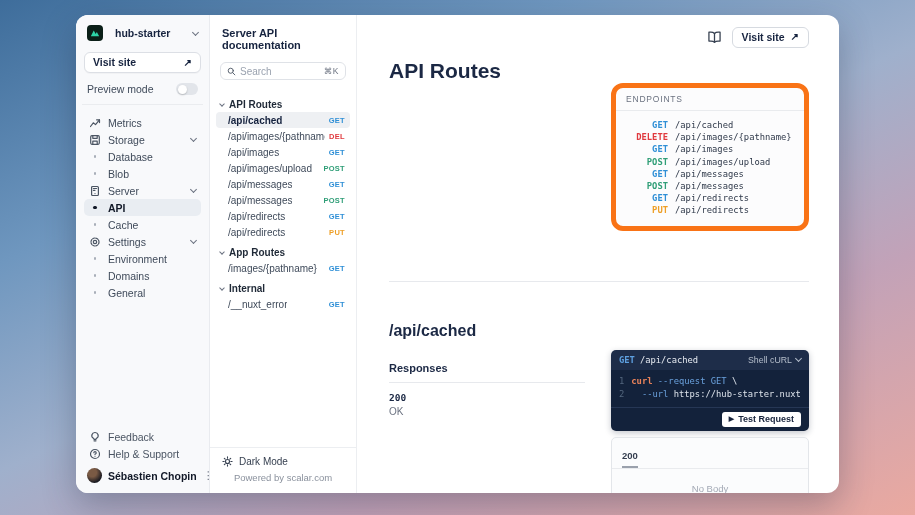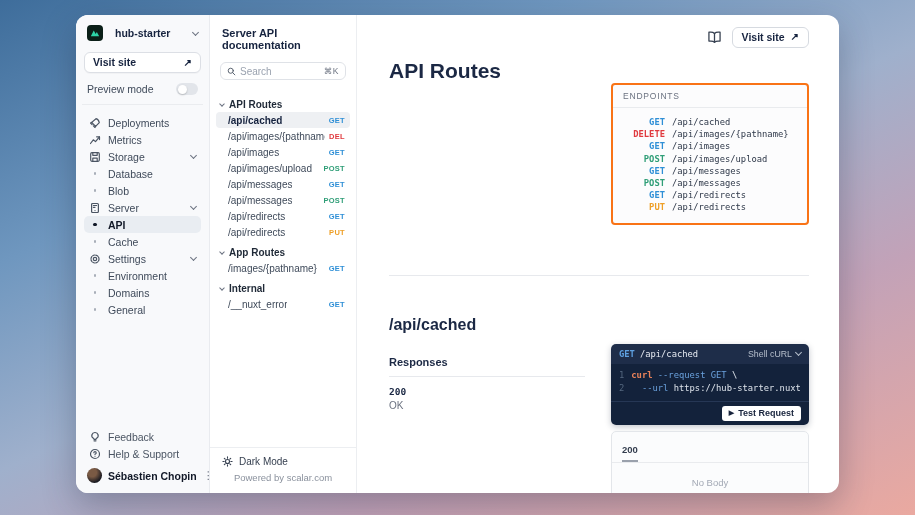--- a/index.html
+++ b/index.html
@@ -63,21 +63,21 @@
   .docs-foot { border-top:1px solid #eceef1; padding:8px 12px 10px;text-align:center; }
   .dm-row { display:flex; align-items:center; gap:6px; font-size:10px; color:#374151; cursor:pointer; }
   .powered { margin-top:5px; font-size:9.5px; color:#8a919d; cursor:pointer; }
   
   .main { flex:1; padding:0 30px 0 32px; display:flex; flex-direction:column; overflow:hidden; }
   .topbar { padding-top:12px; display:flex; justify-content:flex-end; align-items:center; gap:10px; height:32px; }
   .visit2 { background:#fff; border:1px solid #d6dae0; border-radius:6px; padding:3px 9px 4px;
     display:flex; align-items:center; gap:6px; font-size:10.5px; font-weight:bold; color:#16233f; cursor:pointer; }
   .row1 { display:flex; align-items:flex-start; }
   .row1 h1 { flex:1; font-size:21px; font-weight:bold; color:#1b2844; margin-top:12px; }
-  .ep-card { width:198px; min-width:198px; margin-top:36px; border:2px solid #f97316; border-radius:4px; background:#fcfcfd; overflow:hidden;margin-left:16px; }
+  .ep-card { width:198px; min-width:198px; margin-top:36px; border:5px solid #f97316; border-radius:12px; background:#fcfcfd; overflow:hidden;margin-left:16px; }
   .ep-head { padding:6px 10px; font-size:8.5px; letter-spacing:.8px; color:#6b7280; border-bottom:1px solid #e9ebee; }
   .ep-body { padding:8px 10px 9px; font-family:"DejaVu Sans Mono",monospace; font-size:8.8px; line-height:12.2px; }
   .ep-row { display:flex; white-space:nowrap; cursor:pointer; }
   .ep-row .m { width:42px; text-align:right; font-weight:bold; flex:none; }
   .ep-row .pth { margin-left:7px; color:#2d3748; }
   .sec-divider { border:0; border-top:1px solid #e7e9ed; margin-top:50px; }
   .row2 { display:flex; margin-top:40px; align-items:flex-start; }
   .op-left { flex:1; margin-right:26px; }
   .op-left h2 { font-size:16px; font-weight:bold; color:#1b2844; }
   .resp-label { margin-top:22px; font-size:11px; font-weight:bold; color:#1b2844; padding-bottom:8px; border-bottom:1px solid #e7e9ed; }
@@ -131,27 +131,20 @@
       <span class="toggle">
           <span class="knob"></span>
         </span>
     </div>
 
     <div class="side-div"></div>
 
     <div class="nav">
       <div class="nav-row">
         <svg class="icn" width="12" height="12" viewBox="0 0 12 12">
-            <path d="M7 1.7c1.9.5 2.9 2 3.3 3.9L6.6 9.3 2.7 5.4 7 1.7z"></path>
-            <path d="M2.7 5.4 1.5 6l1.6 1.6M6.6 9.3 6 10.5 4.4 8.9"></path>
-          </svg>
-        <span class="lbl">Deployments</span>
-      </div>
-      <div class="nav-row">
-        <svg class="icn" width="12" height="12" viewBox="0 0 12 12">
             <polyline points="1.5,9.5 4.3,5.8 6.5,7.6 10.5,2.8"></polyline>
             <polyline points="7.6,2.8 10.5,2.8 10.5,5.6"></polyline>
           </svg>
         <span class="lbl">Metrics</span>
       </div>
       <div class="nav-row">
         <svg class="icn" width="12" height="12" viewBox="0 0 12 12">
             <rect x="1.7" y="1.7" width="8.6" height="8.6" rx="1.2"></rect>
             <path d="M3.8 1.7v2.6h4.4V1.7M3.8 10.3V7.2h4.4v3.1"></path>
           </svg>

